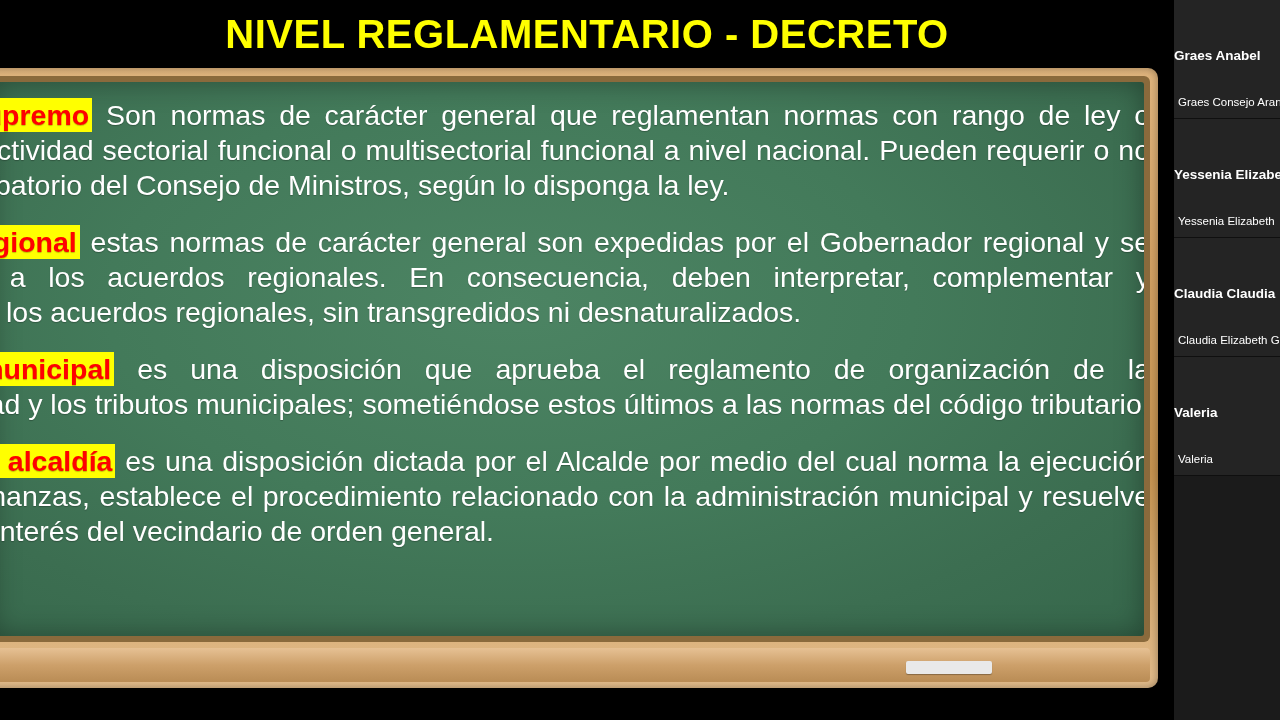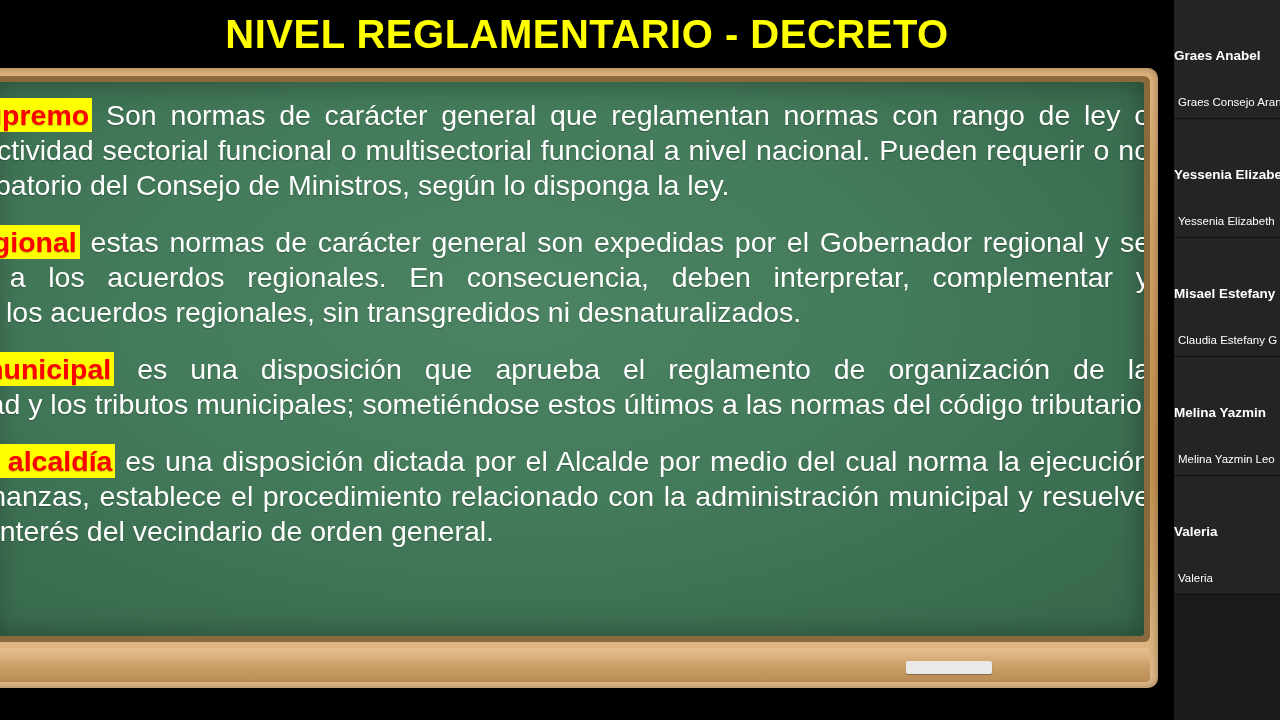--- a/index.html
+++ b/index.html
@@ -226,29 +226,25 @@
       <div class="participant-initials">Graes  Anabel</div>
       <div class="participant-name">Graes Consejo Aran</div>
     </div>
 
     <div class="participant-tile">
       <div class="participant-initials">Yessenia   Elizabeth</div>
       <div class="participant-name">Yessenia Elizabeth</div>
     </div>
 
     <div class="participant-tile">
-      <div class="participant-initials">Misael   Estefany</div>
-      <div class="participant-name">Claudia Estefany G</div>
-    </div>
-
-
-    <div class="participant-tile">
-      <div class="participant-initials">Melina  Yazmin</div>
-      <div class="participant-name">Melina Yazmin Leo</div>
-    </div>
+      <div class="participant-initials">Claudia   Claudia</div>
+      <div class="participant-name">Claudia Elizabeth G</div>
+    </div>
+
+
 
     <div class="participant-tile">
       <div class="participant-initials">Valeria</div>
       <div class="participant-name">Valeria</div>
     </div>
 
   </div>
 
 </div>
 

